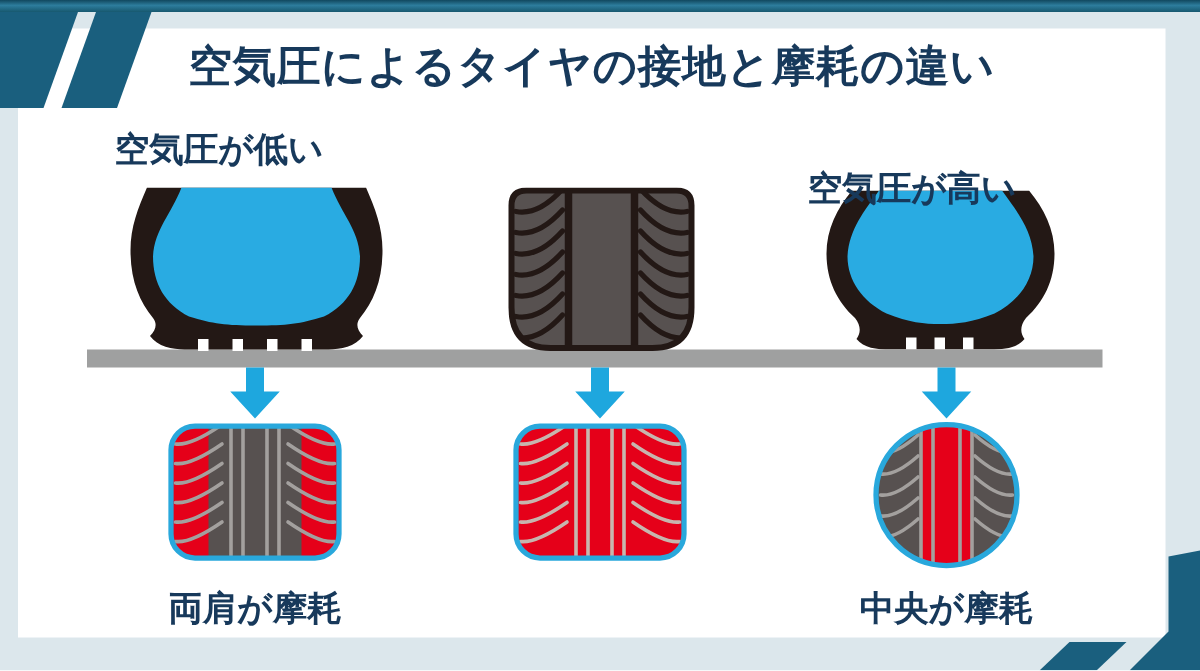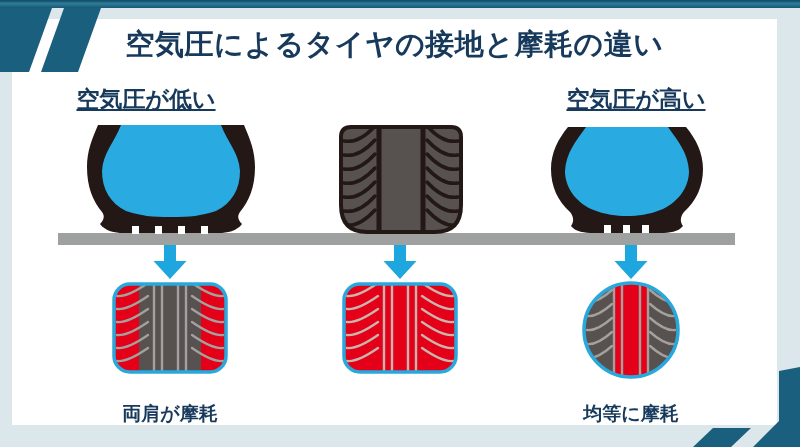--- a/index.html
+++ b/index.html
@@ -4,24 +4,24 @@
 <style>
   html,body{margin:0;padding:0;}
   body{font-family:"DejaVu Sans","Liberation Sans",sans-serif;}
   #stage{position:relative;width:800px;height:447px;background:#dce7ec;overflow:hidden;}
   .topbar{position:absolute;left:0;top:0;width:800px;height:8px;
           background:linear-gradient(#11485f,#2d7d9d 45%,#17586f);}
   .card{position:absolute;left:12px;top:19px;width:765px;height:406px;background:#ffffff;}
   .title{position:absolute;left:12px;top:25px;width:765px;text-align:center;
          font-size:29px;font-weight:bold;color:#17395b;letter-spacing:0.5px;}
   .col-header{position:absolute;top:84px;transform:translateX(-50%);
-              font-size:23px;font-weight:bold;color:#17395b;white-space:nowrap;text-decoration:underline;}
-  .col-result{position:absolute;top:401px;transform:translateX(-50%);
-              font-size:19px;font-weight:bold;color:#17395b;white-space:nowrap;}
-  .h1{left:146px;} .h2{left:400px;} .h3{left:636px;}
+              font-size:23px;font-weight:bold;color:#17395b;white-space:nowrap;}
+  .col-result{position:absolute;top:390px;transform:translateX(-50%);
+              font-size:23px;font-weight:bold;color:#17395b;white-space:nowrap;}
+  .h1{left:146px;} .h2{left:400px;} .h3{left:608px;margin-top:26px;}
   .r1{left:170px;} .r2{left:400px;} .r3{left:631px;}
   svg{position:absolute;display:block;}
   .overlay{left:0;top:0;}
   .tire-left{left:85px;top:125px;}
   .tire-mid{left:335px;top:125px;}
   .tire-right{left:548px;top:127px;}
   .wear-left{left:112px;top:282px;}
   .wear-mid{left:342px;top:282px;}
   .wear-right{left:581px;top:280px;}
 </style>
@@ -198,15 +198,15 @@
     </g>
     <circle cx="50" cy="50" r="47" fill="none" stroke="#29a8dc" stroke-width="3.5"></circle>
   </svg>
 
   <div class="title">空気圧によるタイヤの接地と摩耗の違い</div>
 
   <div class="col-header h1">空気圧が低い</div>
   <div class="col-header h3">空気圧が高い</div>
 
   <div class="col-result r1">両肩が摩耗</div>
-  <div class="col-result r3">均等に摩耗</div>
+  <div class="col-result r3">中央が摩耗</div>
 
 </div>
 
 </body></html>

